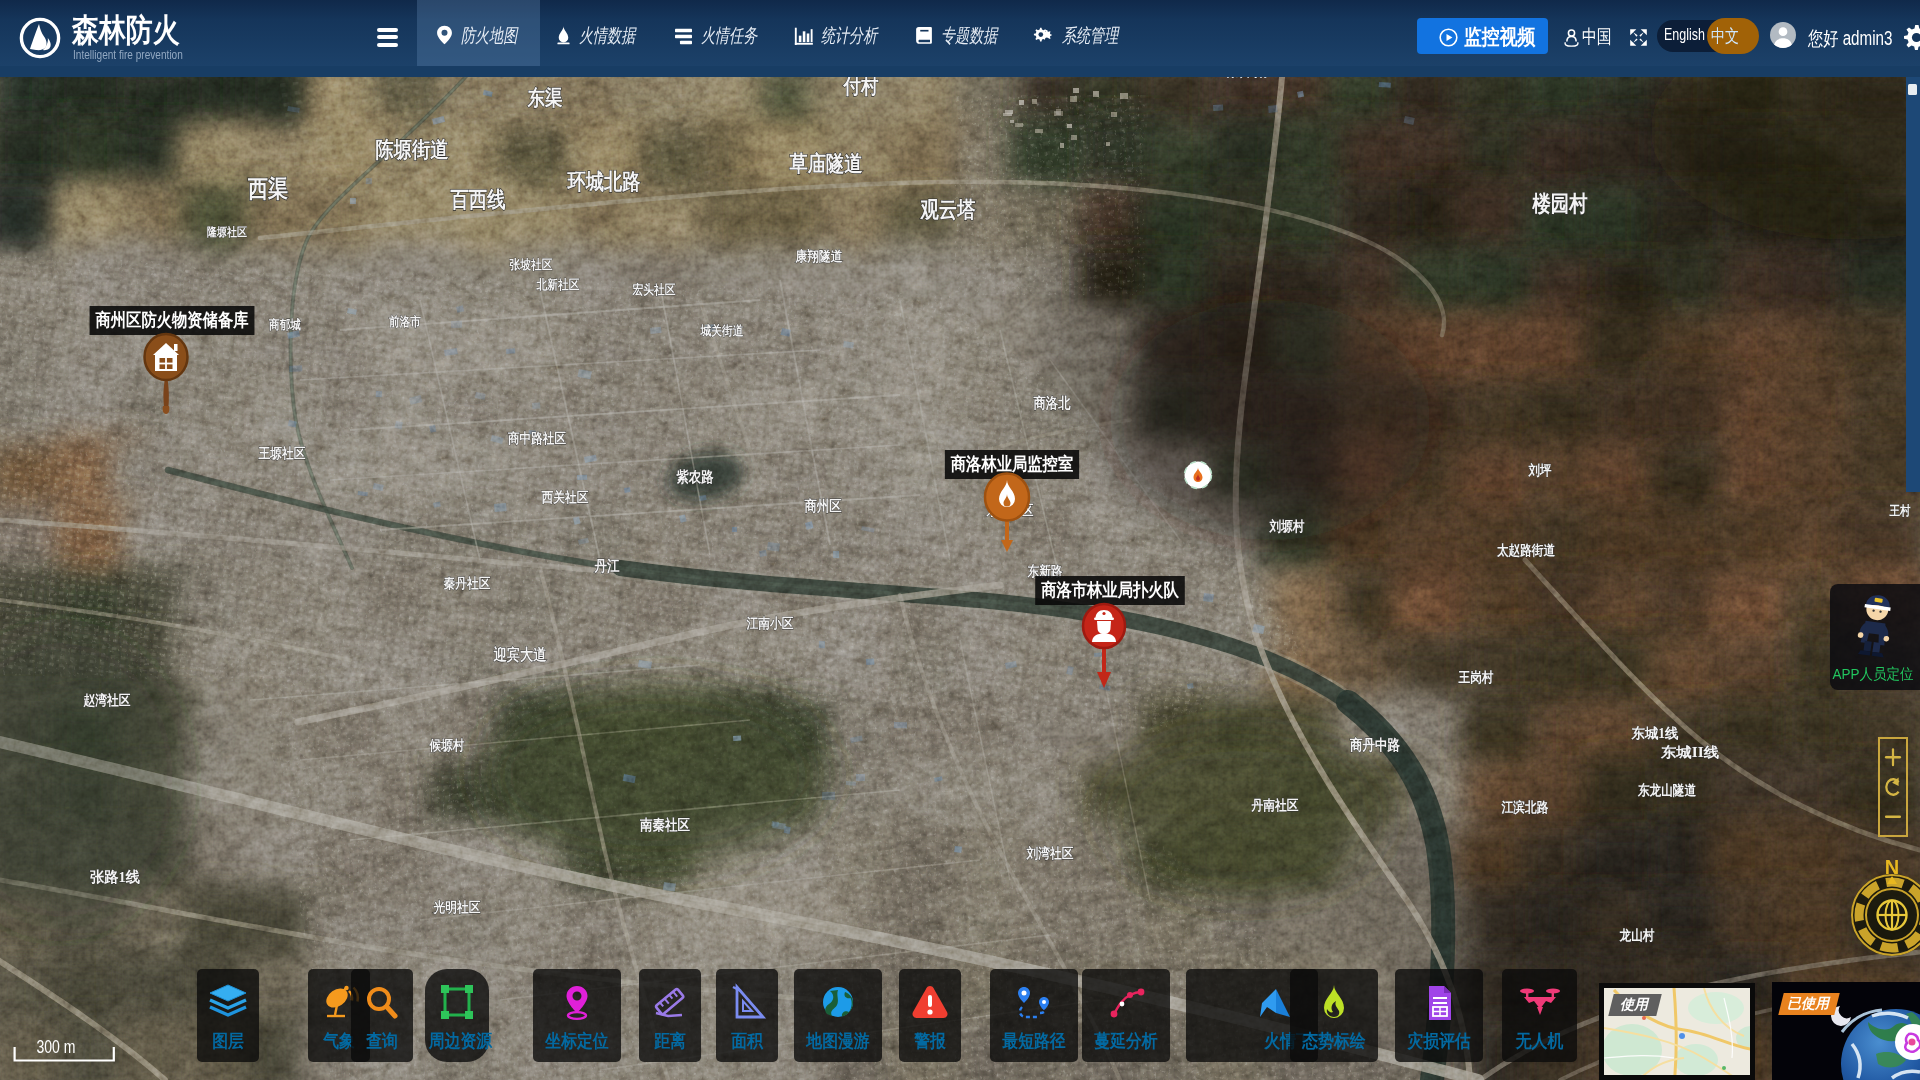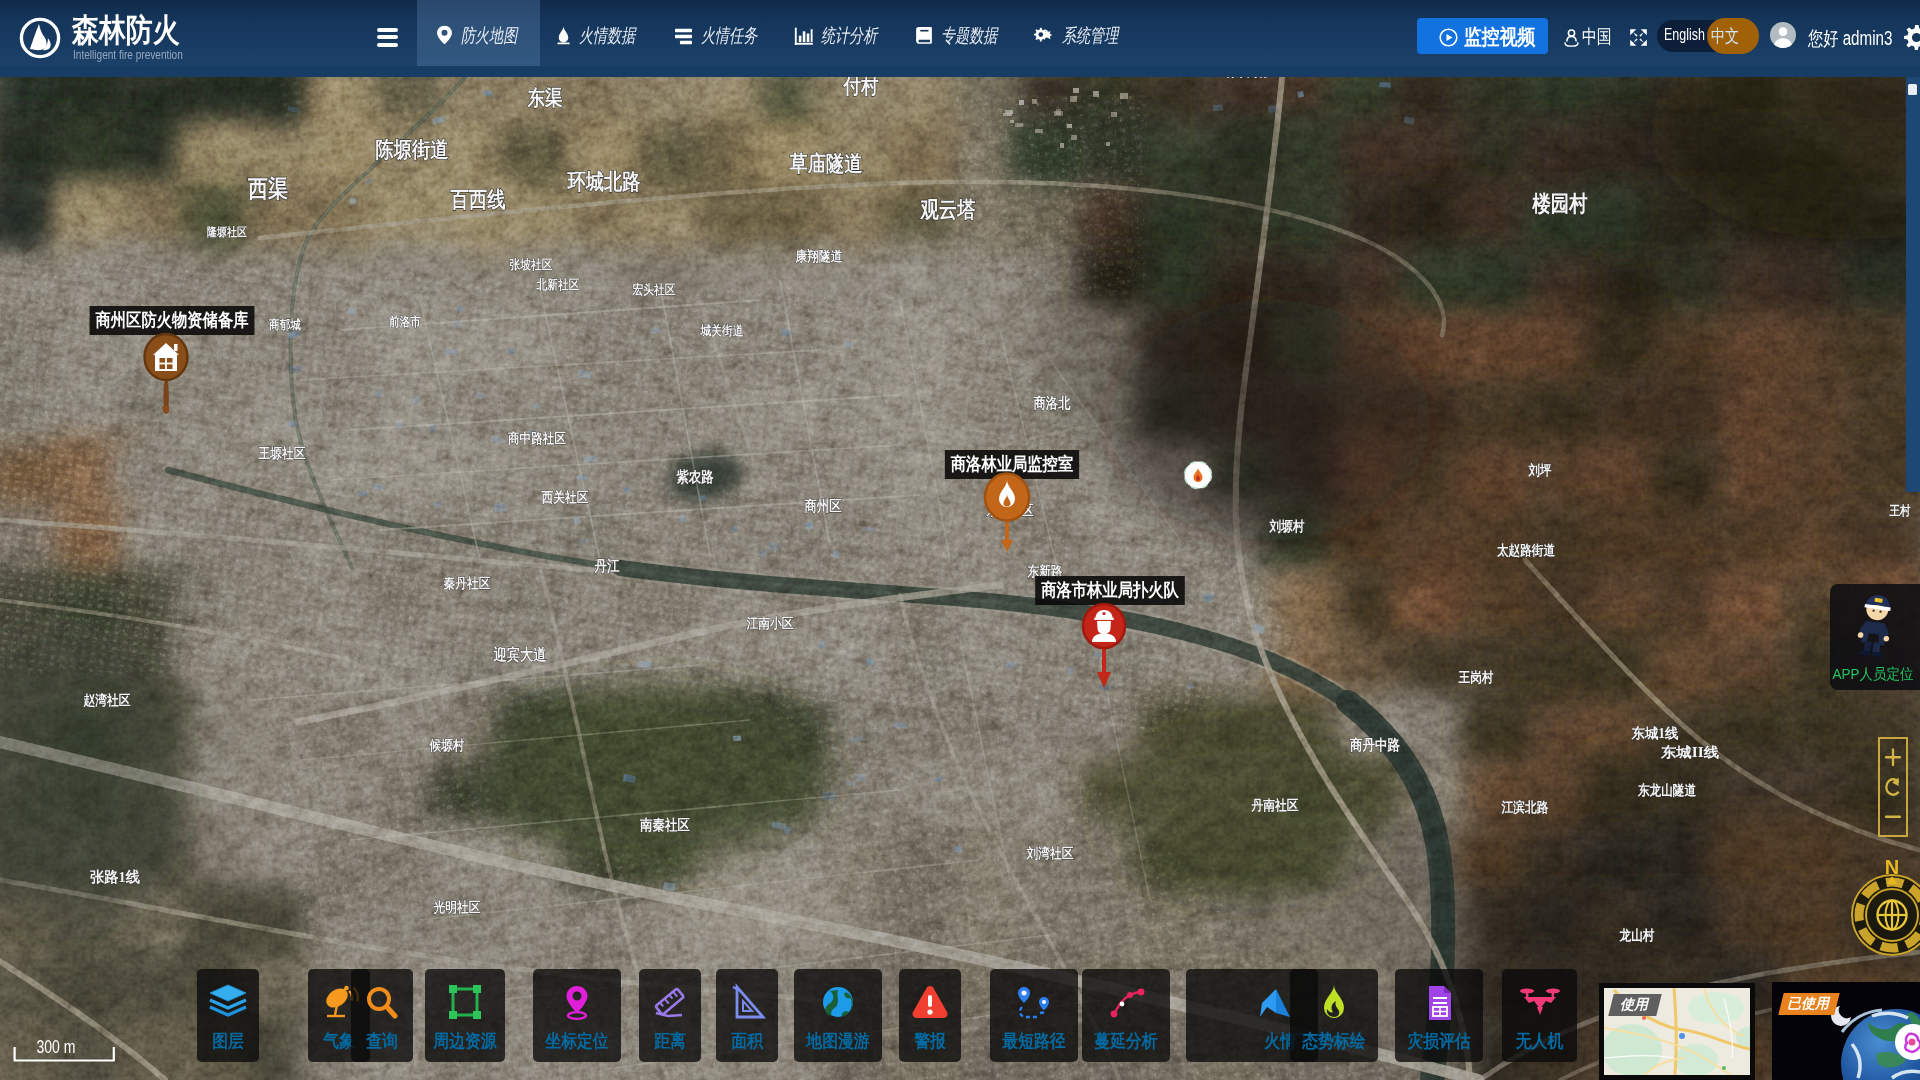--- a/index.html
+++ b/index.html
@@ -913,21 +913,21 @@
           <path d="M36.5 4.5 C40 8 41.5 13.5 40.5 18.5"></path>
           <path d="M20 22 L18 32"></path>
           <path d="M10 33 L28 33"></path>
         </g>
         <circle cx="29.5" cy="5" r="2.2" fill="#f59a1e"></circle>
       </svg><div class="lab">气象</div></div>
 <div class="tbtn" style="left:351px;width:62px;"><svg width="44" height="40" viewBox="0 0 44 40">
         <circle cx="19" cy="16" r="10" fill="none" stroke="#f08c1a" stroke-width="4"></circle>
         <path d="M26.5 23.5 L35 33" stroke="#f08c1a" stroke-width="5" stroke-linecap="round"></path>
       </svg><div class="lab">查询</div></div>
-<div class="tbtn" style="left:425px;width:80px;"><svg width="44" height="40" viewBox="0 0 44 40">
+<div class="tbtn" style="left:425px;width:64px;border-radius:22px;"><svg width="44" height="40" viewBox="0 0 44 40">
         <rect x="10" y="6" width="24" height="26" fill="none" stroke="#22b14c" stroke-width="3"></rect>
         <g fill="#2ec45a">
           <rect x="6" y="2" width="8" height="8"></rect>
           <rect x="30" y="2" width="8" height="8"></rect>
           <rect x="6" y="28" width="8" height="8"></rect>
           <rect x="30" y="28" width="8" height="8"></rect>
         </g>
       </svg><div class="lab">周边资源</div></div>
 <div class="tbtn" style="left:533px;width:88px;"><svg width="44" height="40" viewBox="0 0 44 40">
         <path d="M22 3 C16 3 11.5 7.5 11.5 13 C11.5 20 22 30 22 30 C22 30 32.5 20 32.5 13 C32.5 7.5 28 3 22 3 Z M22 17.5 A4.5 4.5 0 1 1 22 8.5 A4.5 4.5 0 0 1 22 17.5 Z" fill="#e020d8"></path>

